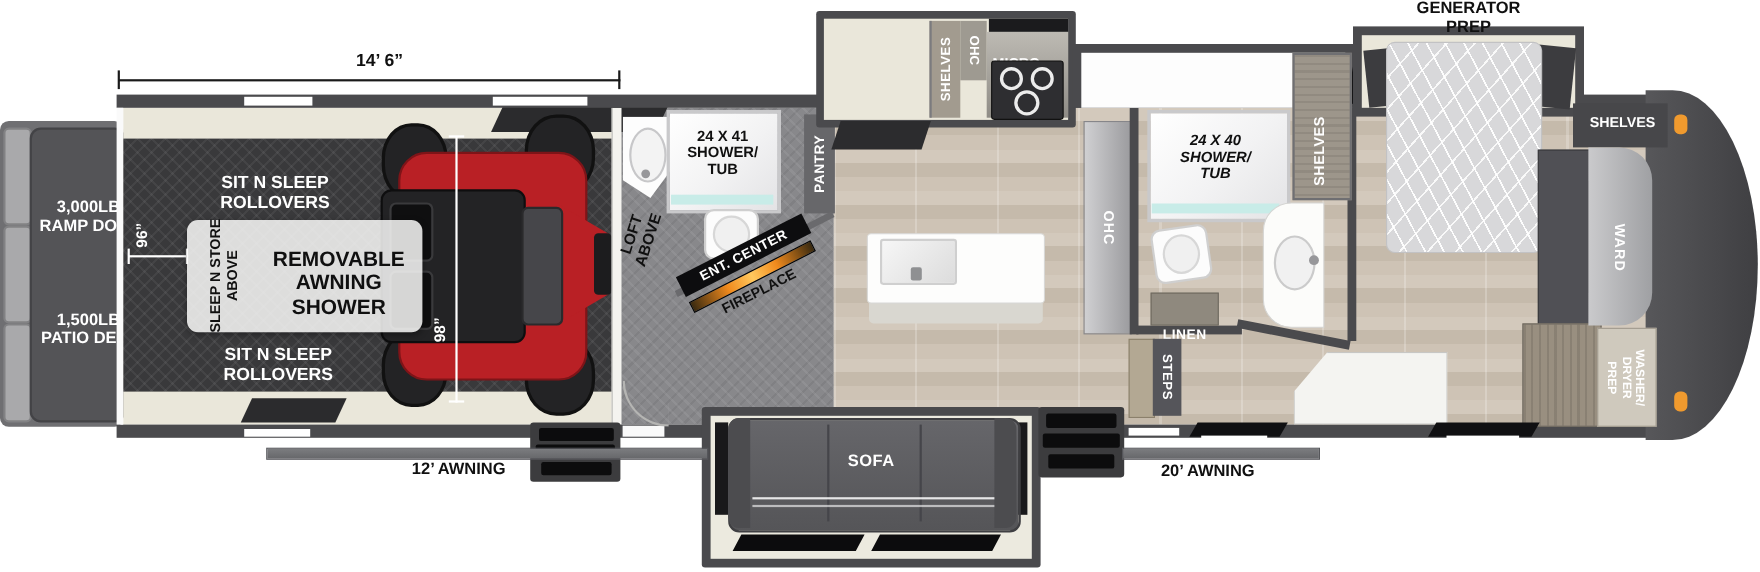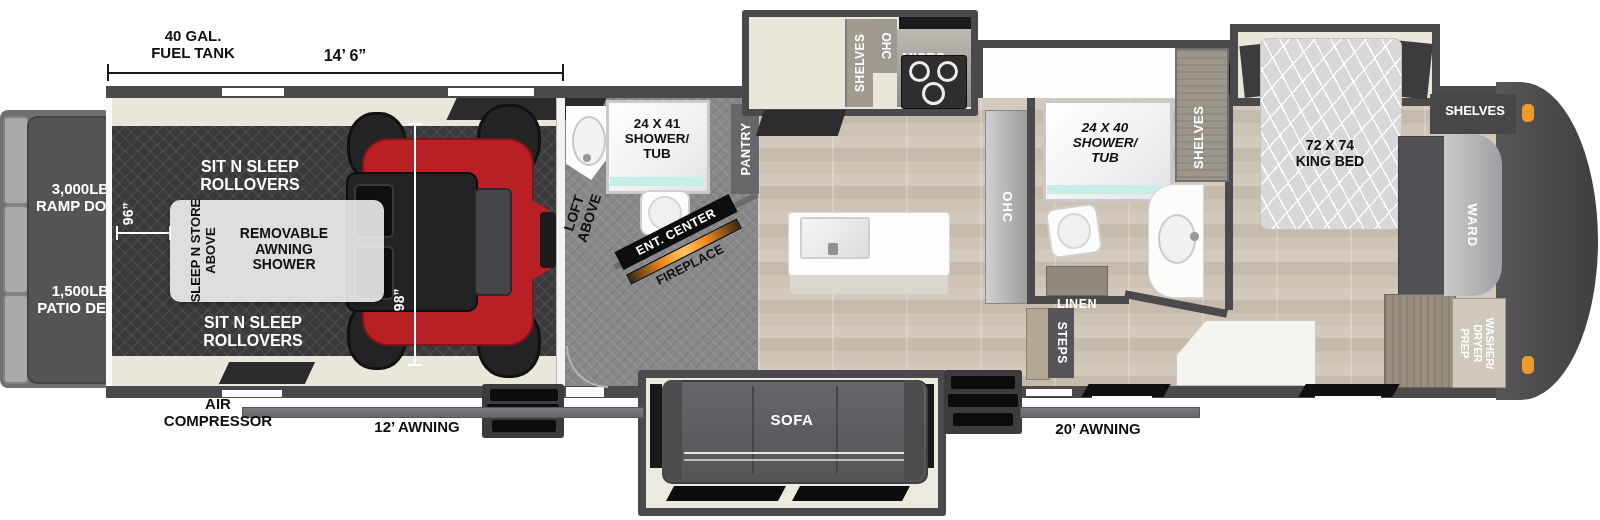--- a/index.html
+++ b/index.html
@@ -36,24 +36,20 @@
   .stepbar{background:#0c0c0d;border-radius:2px;}
 </style>
 </head>
 <body>
 
 <div id="plan">
 
   <div class="abs" style="left:108px;top:72px;width:456px;height:2px;background:#1a1a1a;"></div>
   <div class="abs" style="left:107px;top:64px;width:2px;height:17px;background:#1a1a1a;"></div>
   <div class="abs" style="left:562px;top:64px;width:2px;height:17px;background:#1a1a1a;"></div>
-  <div class="abs lbl" style="left:118px;top:28px;width:150px;font-size:15px;">
-    <div>40 GAL.</div>
-    <div>FUEL TANK</div>
-  </div>
   <div class="abs lbl" style="left:300px;top:47px;width:90px;font-size:16px;">14’ 6”</div>
 
   <div class="abs" style="left:0px;top:110px;width:112px;height:278px;background:#6f6f72;border-radius:8px;"></div>
   <div class="abs" style="left:3px;top:116px;width:22px;height:85px;background:#a9a9ab;border:2px solid #828284;border-radius:5px;"></div>
   <div class="abs" style="left:3px;top:205px;width:22px;height:85px;background:#a9a9ab;border:2px solid #828284;border-radius:5px;"></div>
   <div class="abs" style="left:3px;top:294px;width:22px;height:86px;background:#a9a9ab;border:2px solid #828284;border-radius:5px;"></div>
   <div class="abs" style="left:27px;top:116px;width:83px;height:264px;background:#545457;border:2px solid #434346;border-radius:10px;"></div>
   <div class="abs lbl w" style="left:10px;top:181px;width:145px;font-size:15px;">
     <div>3,000LB.</div>
     <div>RAMP DOOR</div>
@@ -106,21 +102,21 @@
     <div>ROLLOVERS</div>
   </div>
 
   <div class="abs" style="left:170px;top:200px;width:214px;height:102px;background:rgba(253,253,251,0.84);border-radius:10px;box-shadow:0 2px 6px rgba(0,0,0,0.35);"></div>
   <div class="abs flex" style="left:176px;top:203px;width:56px;height:96px;">
     <div class="lbl nw" style="font-size:13px;transform:rotate(-90deg);">
       <div>SLEEP N STORE</div>
       <div>ABOVE</div>
     </div>
   </div>
-  <div class="abs lbl" style="left:216px;top:226px;width:136px;font-size:14px;">
+  <div class="abs lbl" style="left:240px;top:226px;width:136px;font-size:19px;">
     <div>REMOVABLE</div>
     <div>AWNING</div>
     <div>SHOWER</div>
   </div>
 
   <div class="abs" style="left:556px;top:98px;width:8px;height:288px;background:#f4f3ef;border-left:1px solid #b9b9b7;"></div>
 
   <div class="abs" style="left:566px;top:106px;width:46px;height:74px;background:#fdfdfd;clip-path:polygon(0 0,100% 0,100% 62%,55% 100%,0 78%);"></div>
   <div class="abs" style="left:572px;top:116px;width:30px;height:46px;background:#f3f3f3;border:2px solid #c7c7c9;border-radius:50%;"></div>
   <div class="abs" style="left:583px;top:154px;width:8px;height:8px;background:#97979a;border-radius:50%;"></div>
@@ -225,26 +221,26 @@
 
   <div class="abs" style="left:1026px;top:308px;width:22px;height:70px;background:#b3a893;border:1px solid #8b806c;"></div>
   <div class="abs flex" style="left:1048px;top:308px;width:26px;height:70px;background:#55555a;">
     <span class="lbl w nw" style="font-size:12px;transform:rotate(90deg);letter-spacing:0.5px;">STEPS</span>
   </div>
 
   <div class="abs wall" style="left:1230px;top:24px;width:210px;height:82px;"></div>
   <div class="abs cream" style="left:1238px;top:32px;width:194px;height:66px;"></div>
   <div class="abs" style="left:1242px;top:44px;width:40px;height:52px;background:#3c3c3f;transform:rotate(-6deg);"></div>
   <div class="abs" style="left:1396px;top:42px;width:34px;height:56px;background:#3c3c3f;transform:rotate(6deg);"></div>
+  <div class="abs lbl" style="left:1260px;top:0px;width:150px;font-size:15px;">
+    <div>GENERATOR</div>
+    <div>PREP</div>
+  </div>
 
   <div class="abs mattress" style="left:1260px;top:38px;width:140px;height:190px;border:1px solid #c2c2c4;border-radius:8px;"></div>
-  <div class="abs lbl" style="left:1270px;top:138px;width:120px;font-size:14px;">
-    <div>72 X 74</div>
-    <div>KING BED</div>
-  </div>
 
   <div class="abs" style="left:1398px;top:136px;width:50px;height:158px;background:#505055;border:1px solid #3a3a3e;"></div>
   <div class="abs" style="left:1176px;top:320px;width:138px;height:64px;background:#f4f4f1;border:1px solid #c7c7c5;clip-path:polygon(0 55%,22% 0,100% 0,100% 100%,0 100%);"></div>
   <div class="abs woodgrain" style="left:1384px;top:294px;width:70px;height:92px;border:1px solid #6d675e;"></div>
 
   <div class="abs" style="left:1085px;top:384px;width:82px;height:13px;background:#101012;transform:skewX(-30deg);"></div>
   <div class="abs" style="left:1092px;top:396px;width:60px;height:5px;background:#ffffff;"></div>
   <div class="abs" style="left:1302px;top:384px;width:94px;height:13px;background:#101012;transform:skewX(-30deg);"></div>
   <div class="abs" style="left:1315px;top:396px;width:66px;height:5px;background:#ffffff;"></div>
 
@@ -291,18 +287,14 @@
     <div class="abs stepbar" style="left:7px;top:6px;width:64px;height:13px;"></div>
     <div class="abs stepbar" style="left:4px;top:24px;width:70px;height:13px;"></div>
     <div class="abs stepbar" style="left:9px;top:43px;width:60px;height:13px;"></div>
   </div>
 
   <div class="abs bar" style="left:242px;top:407px;width:400px;height:9px;border:1px solid #55565a;"></div>
   <div class="abs lbl" style="left:337px;top:419px;width:160px;font-size:15px;">12’ AWNING</div>
   <div class="abs bar" style="left:1020px;top:407px;width:178px;height:9px;border:1px solid #55565a;"></div>
   <div class="abs lbl" style="left:1018px;top:421px;width:160px;font-size:15px;">20’ AWNING</div>
 
-  <div class="abs lbl" style="left:128px;top:396px;width:180px;font-size:15px;">
-    <div>AIR</div>
-    <div>COMPRESSOR</div>
-  </div>
 
 </div>
 
 </body></html>

